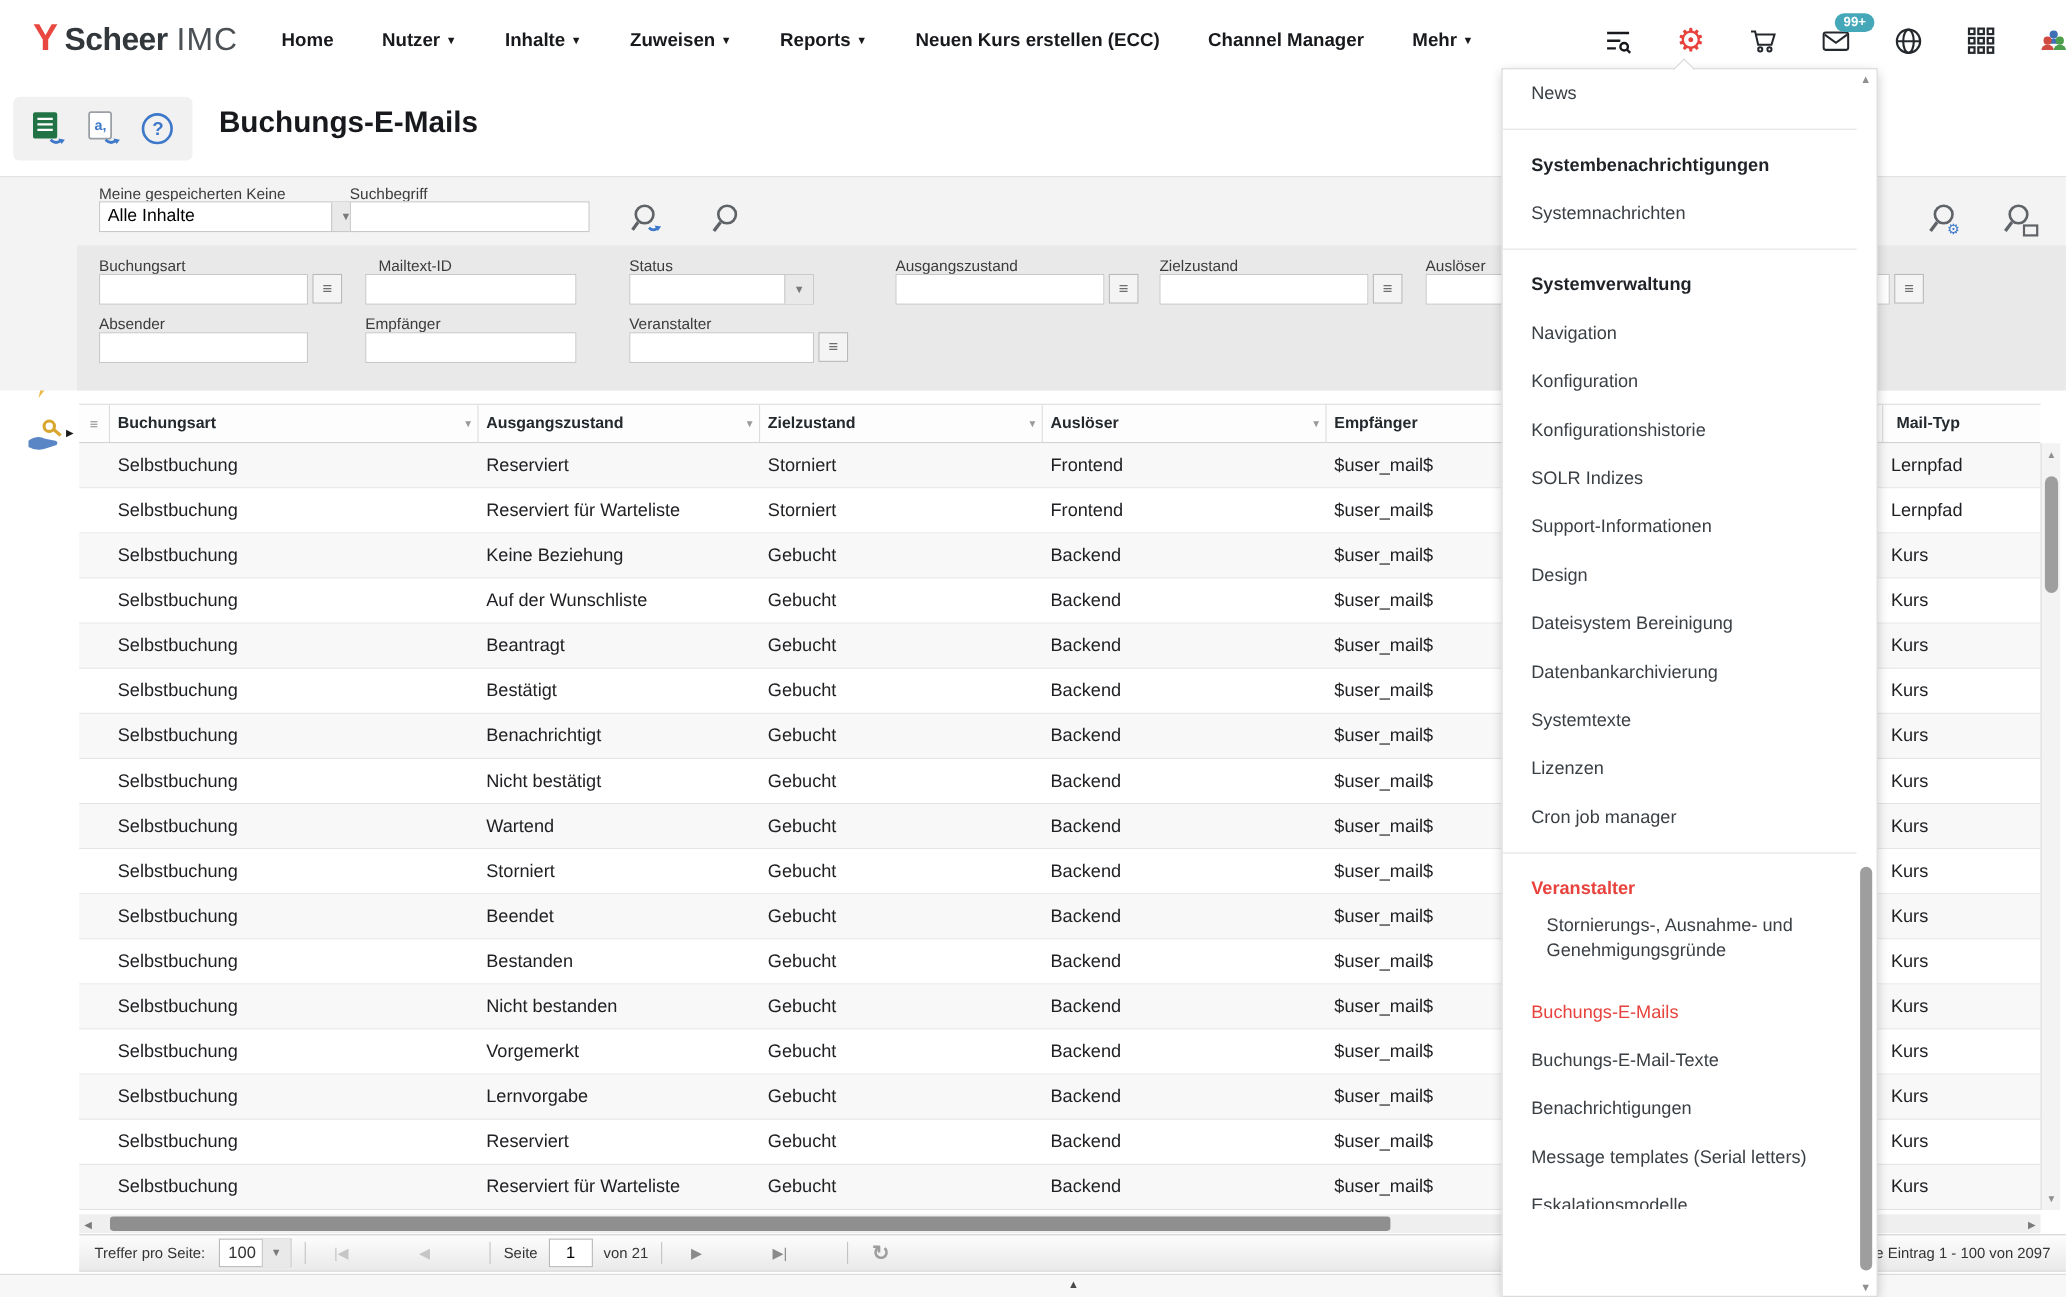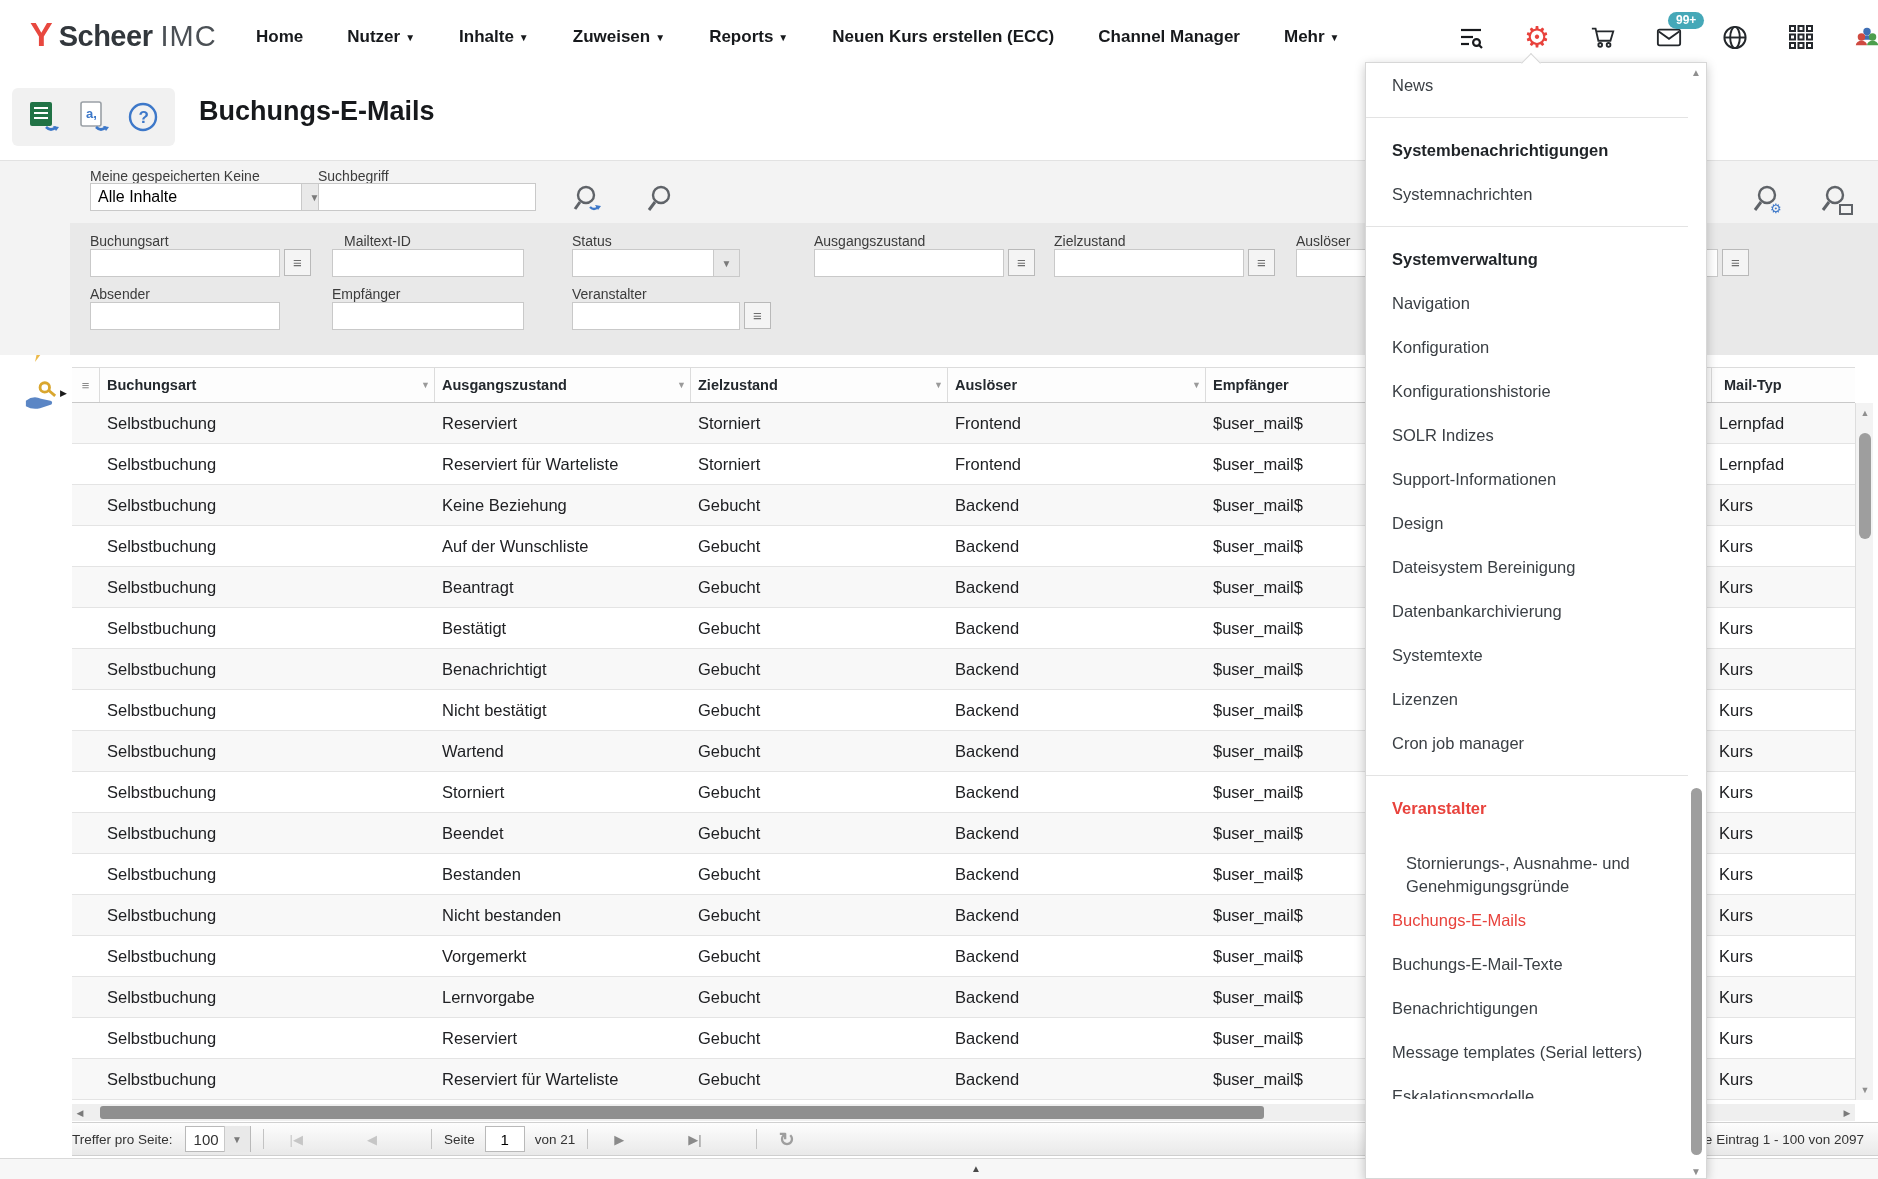--- a/index.html
+++ b/index.html
@@ -100,21 +100,21 @@
   #collapse-arrow { position:absolute; left:971px; top:4px; font-size:10px; color:#4a4a4a; cursor:pointer; }
 
   
   #menu { position:absolute; left:1365px; top:62px; width:342px; height:1117px; background:#fff; z-index:50;
           border:1px solid #d7d7d7; box-shadow:0 3px 10px rgba(0,0,0,.22); }
   #menu .notch { position:absolute; left:158px; top:-7px; width:14px; height:14px; background:#fff;
                  transform:rotate(45deg); border-left:1px solid #d7d7d7; border-top:1px solid #d7d7d7; }
   #menu-list { position:absolute; left:0; top:0; width:322px; overflow:hidden; height:1036px; }
   .mt-item, .mt-item-active, .mt-item-2line { height:44px; display:flex; align-items:center; padding:0 26px;
           font-size:16.5px; color:#3a3f44; cursor:pointer; white-space:nowrap; }
-  .mt-item-2line { height:68px; white-space:normal; line-height:23px; align-items:flex-end;padding-left:40px; }
+  .mt-item-2line { height:68px; white-space:normal; line-height:23px; align-items:flex-start;padding-left:40px; }
   .mt-header, .mt-header-accent { height:44px; display:flex; align-items:center; padding:0 26px;
           font-size:16.5px; font-weight:700; color:#1f2327; white-space:nowrap; }
   .mt-header-accent { color:#e8423c; }
   .mt-item-active { color:#e8423c; }
   .mt-divider { height:1px; background:#e3e3e3; margin:10px 0; }
   #menu-scroll { position:absolute; right:2px; top:2px; width:16px; height:1113px; }
   #menu-scroll .arr { position:absolute; left:0; width:16px; height:14px; display:flex; align-items:center; justify-content:center; font-size:10px; color:#8f8f8f; cursor:pointer; }
   #menu-thumb { position:absolute; left:3px; width:11px; top:723px; height:367px; background:#9e9e9e; border-radius:6px; cursor:grab; }
 </style>
 </head>
@@ -623,21 +623,21 @@
   <div id="vthumb"></div>
   <span class="arr" style="bottom:2px">▼</span>
 </div>
 <div id="hscroll">
   <span class="arr" style="left:0">◀</span>
   <div id="hthumb"></div>
   <span class="arr" style="right:0">▶</span>
 </div>
 
 <div id="pagebar">
-  <span style="">Treffer pro Seite:</span>
+  <span style="margin-left:14px">Treffer pro Seite:</span>
   <div id="perpage-box">
     <span class="val">100</span>
     <span class="combo-btn">▼</span>
   </div>
   <span class="sep"></span>
   <span class="pgbtn disabled">|◀</span>
   <span class="pgbtn disabled" style="margin-left:36px">◀</span>
   <span class="sep" style="margin-left:40px"></span>
   <span>Seite</span>
   <input id="page-input" value="1" style="">

